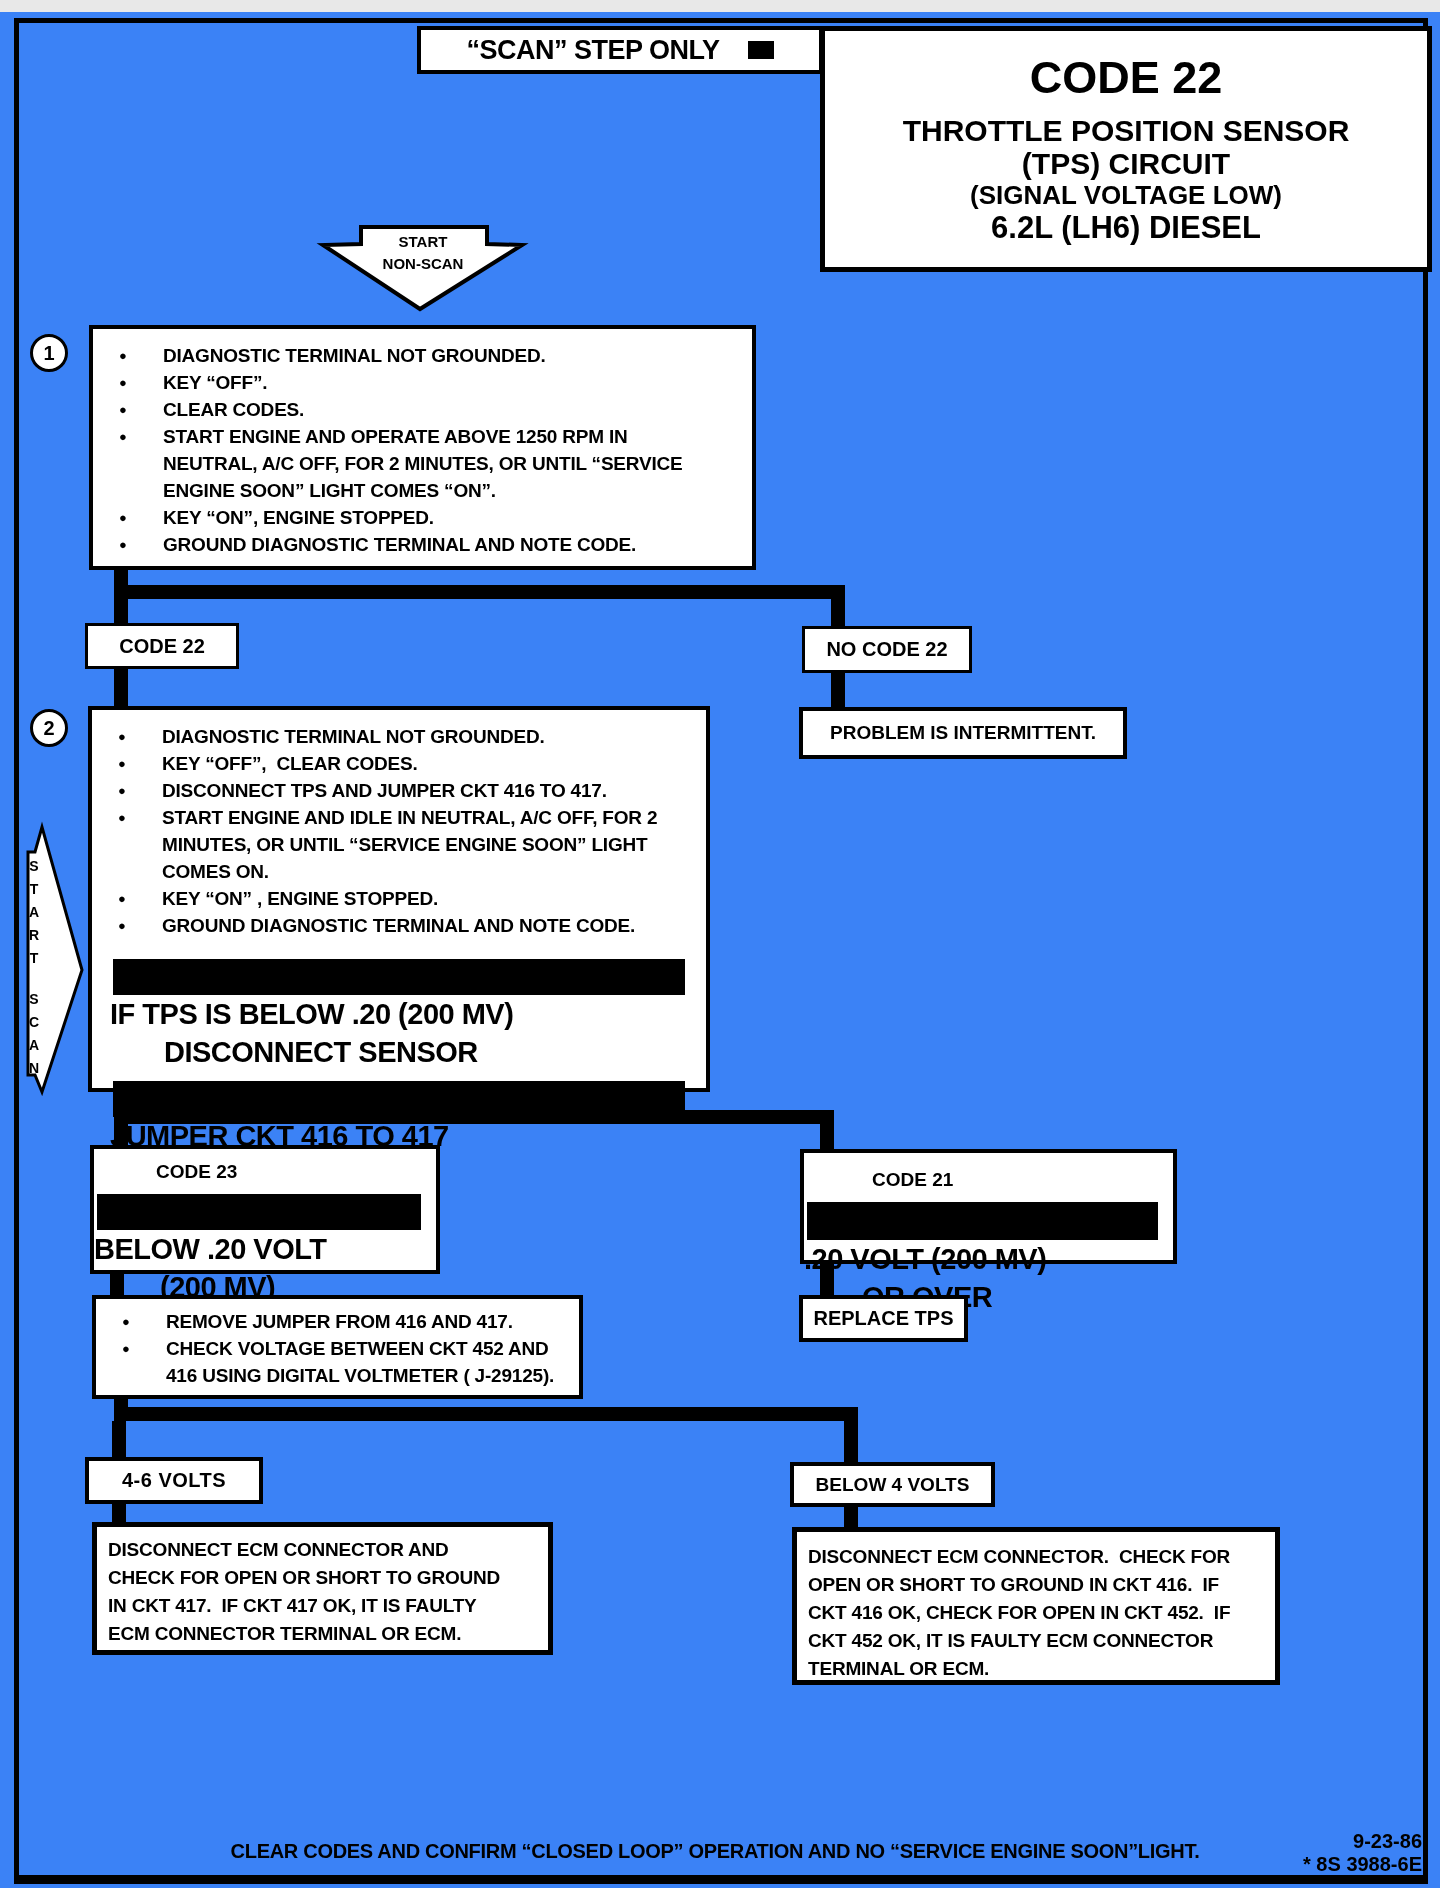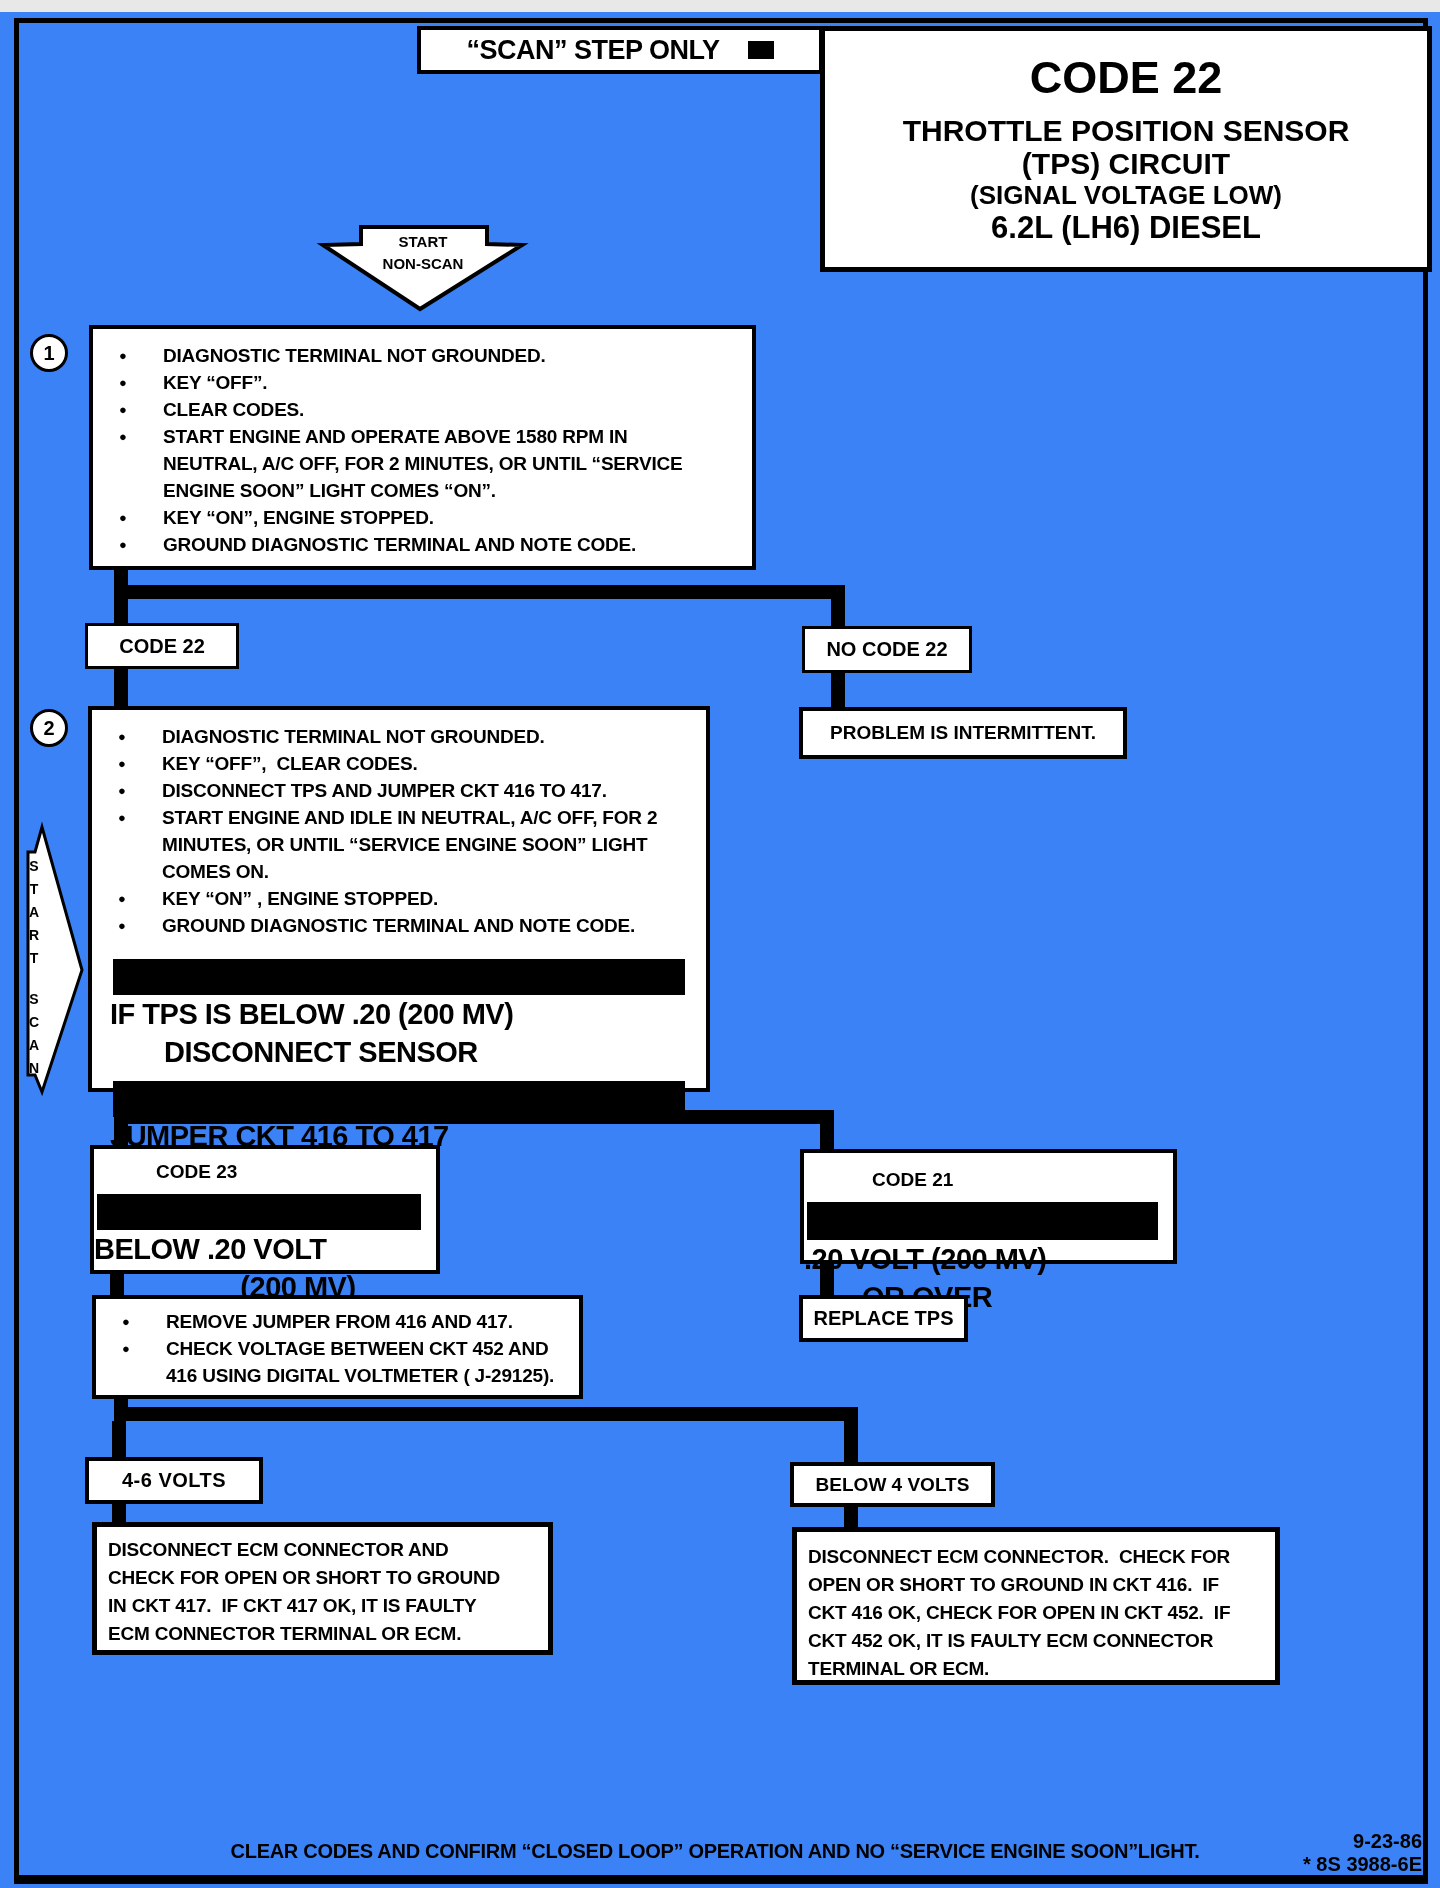--- a/index.html
+++ b/index.html
@@ -53,21 +53,21 @@
 
   .code22-box{left:85px;top:611px;width:154px;height:46px;font-size:20px;}
   .nocode22-box{left:802px;top:614px;width:170px;height:47px;font-size:20px;}
   .problem-box{left:799px;top:695px;width:328px;height:52px;font-size:19px;}
 
   .code23-box{left:90px;top:1133px;width:350px;height:129px;padding-top:11px;}
   .code21-box{left:800px;top:1137px;width:377px;height:115px;padding-top:15px;}
   .small-code{font-size:19px;line-height:24px;}
   .code23-box .small-code{margin-left:62px;}
   .code21-box .small-code{margin-left:68px;}
-  .code23-box .acont{padding-left:66px;text-align:center;}
+  .code23-box .acont{padding-left:66px;}
   .code21-box .acont{padding-left:58px;}
   .code21-box .asq{flex:0 0 38px;}
 
   .replace-box{left:799px;top:1283px;width:169px;height:47px;font-size:20px;}
   .jumper-box{left:92px;top:1283px;width:491px;height:104px;padding-top:9px;}
   .jumper-box .brow{line-height:27px;}
 
   .v46-box{left:85px;top:1445px;width:178px;height:47px;font-size:20px;letter-spacing:0.5px;}
   .below4-box{left:790px;top:1450px;width:205px;height:45px;font-size:19px;}
 
@@ -141,21 +141,21 @@
     <div class="brow">
         <span class="dot">●</span>
         <span class="btxt">KEY “OFF”.</span>
       </div>
     <div class="brow">
         <span class="dot">●</span>
         <span class="btxt">CLEAR CODES.</span>
       </div>
     <div class="brow">
         <span class="dot">●</span>
-        <span class="btxt">START ENGINE AND OPERATE ABOVE 1580 RPM IN</span>
+        <span class="btxt">START ENGINE AND OPERATE ABOVE 1250 RPM IN</span>
       </div>
     <div class="brow">
         <span class="dot"></span>
         <span class="btxt">NEUTRAL, A/C OFF, FOR 2 MINUTES, OR UNTIL “SERVICE</span>
       </div>
     <div class="brow">
         <span class="dot"></span>
         <span class="btxt">ENGINE SOON” LIGHT COMES “ON”.</span>
       </div>
     <div class="brow">

